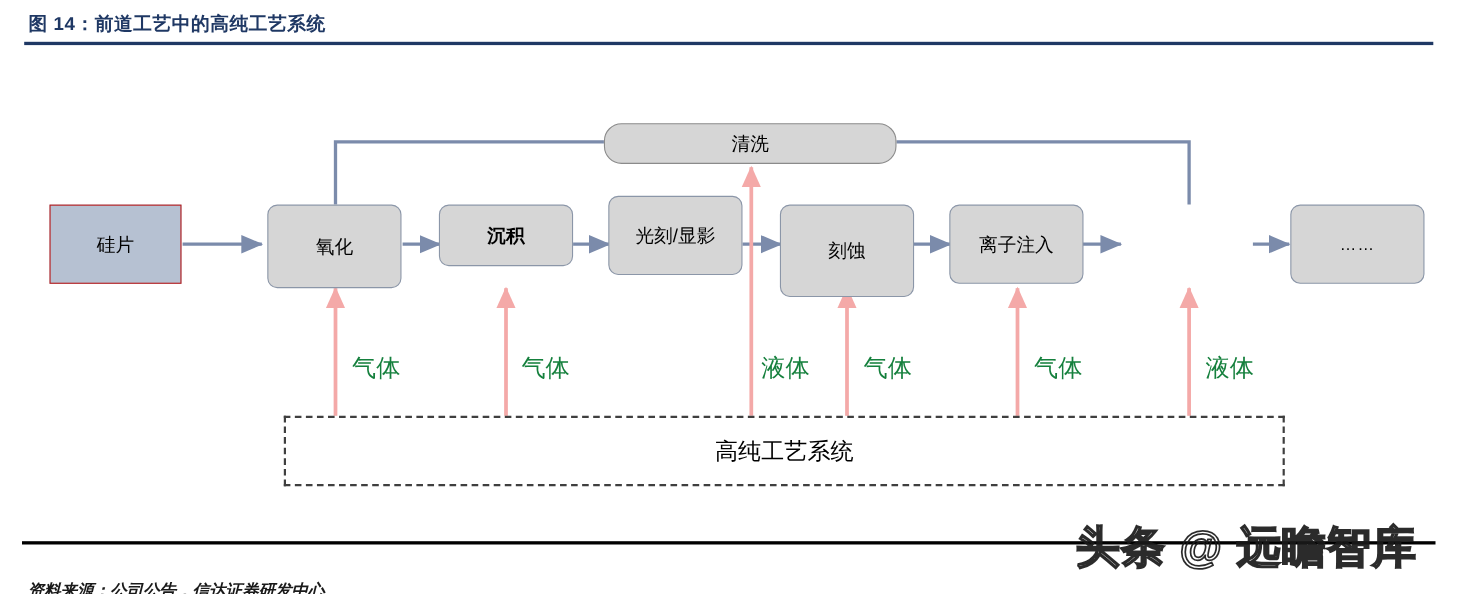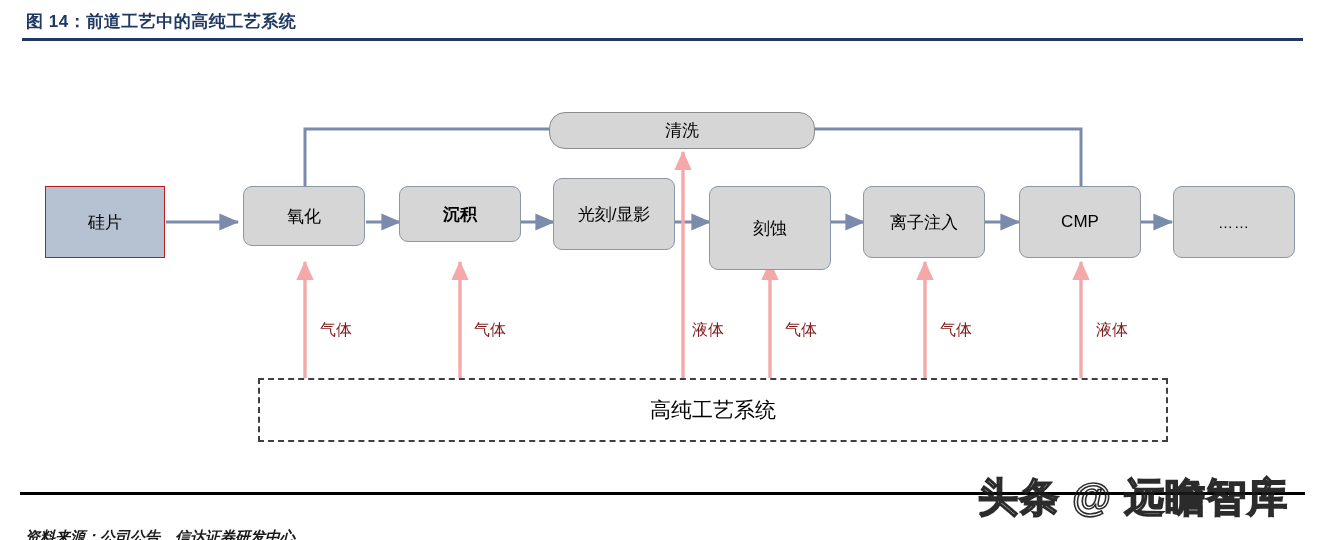--- a/index.html
+++ b/index.html
@@ -92,22 +92,22 @@
     justify-content: center;
     font-size: 21px;
     color: #000000;
     background: transparent;
     z-index: 6;
   }
 
   
   .flow-label {
     position: absolute;
-    font-size: 16px;
-    color: #7f1d1d;
+    font-size: 22px;
+    color: #15803d;
     white-space: nowrap;
     z-index: 7;
   }
 
   
   .footer-rule {
     position: absolute;
     left: 20px;
     top: 492px;
     width: 1285px;
@@ -189,37 +189,34 @@
     </svg>
 
     <div class="node clean" style="left:549px; top:112px; width:266px; height:37px;border-radius:16px;">
       <span>清洗</span>
     </div>
 
     <div class="node wafer" style="left:45px; top:186px; width:120px; height:72px;">
       <span>硅片</span>
     </div>
 
-    <div class="node" style="left:243px; top:186px; width:122px; height:60px;">
+    <div class="node" style="left:243px; top:186px; width:122px; height:76px;">
       <span>氧化</span>
     </div>
     <div class="node" style="left:399px; top:186px; width:122px; height:56px;font-weight:bold;">
       <span>沉积</span>
     </div>
     <div class="node" style="left:553px; top:178px; width:122px; height:72px;">
       <span>光刻/显影</span>
     </div>
     <div class="node" style="left:709px; top:186px; width:122px; height:84px;">
       <span>刻蚀</span>
     </div>
     <div class="node" style="left:863px; top:186px; width:122px; height:72px;">
       <span>离子注入</span>
-    </div>
-    <div class="node" style="left:1019px; top:186px; width:122px; height:72px;">
-      <span>CMP</span>
     </div>
     <div class="node ellipsis" style="left:1173px; top:186px; width:122px; height:72px;">
       <span>……</span>
     </div>
 
     <div class="flow-label" style="left:320px; top:320px;">气体</div>
     <div class="flow-label" style="left:474px; top:320px;">气体</div>
     <div class="flow-label" style="left:692px; top:320px;">液体</div>
     <div class="flow-label" style="left:785px; top:320px;">气体</div>
     <div class="flow-label" style="left:940px; top:320px;">气体</div>

